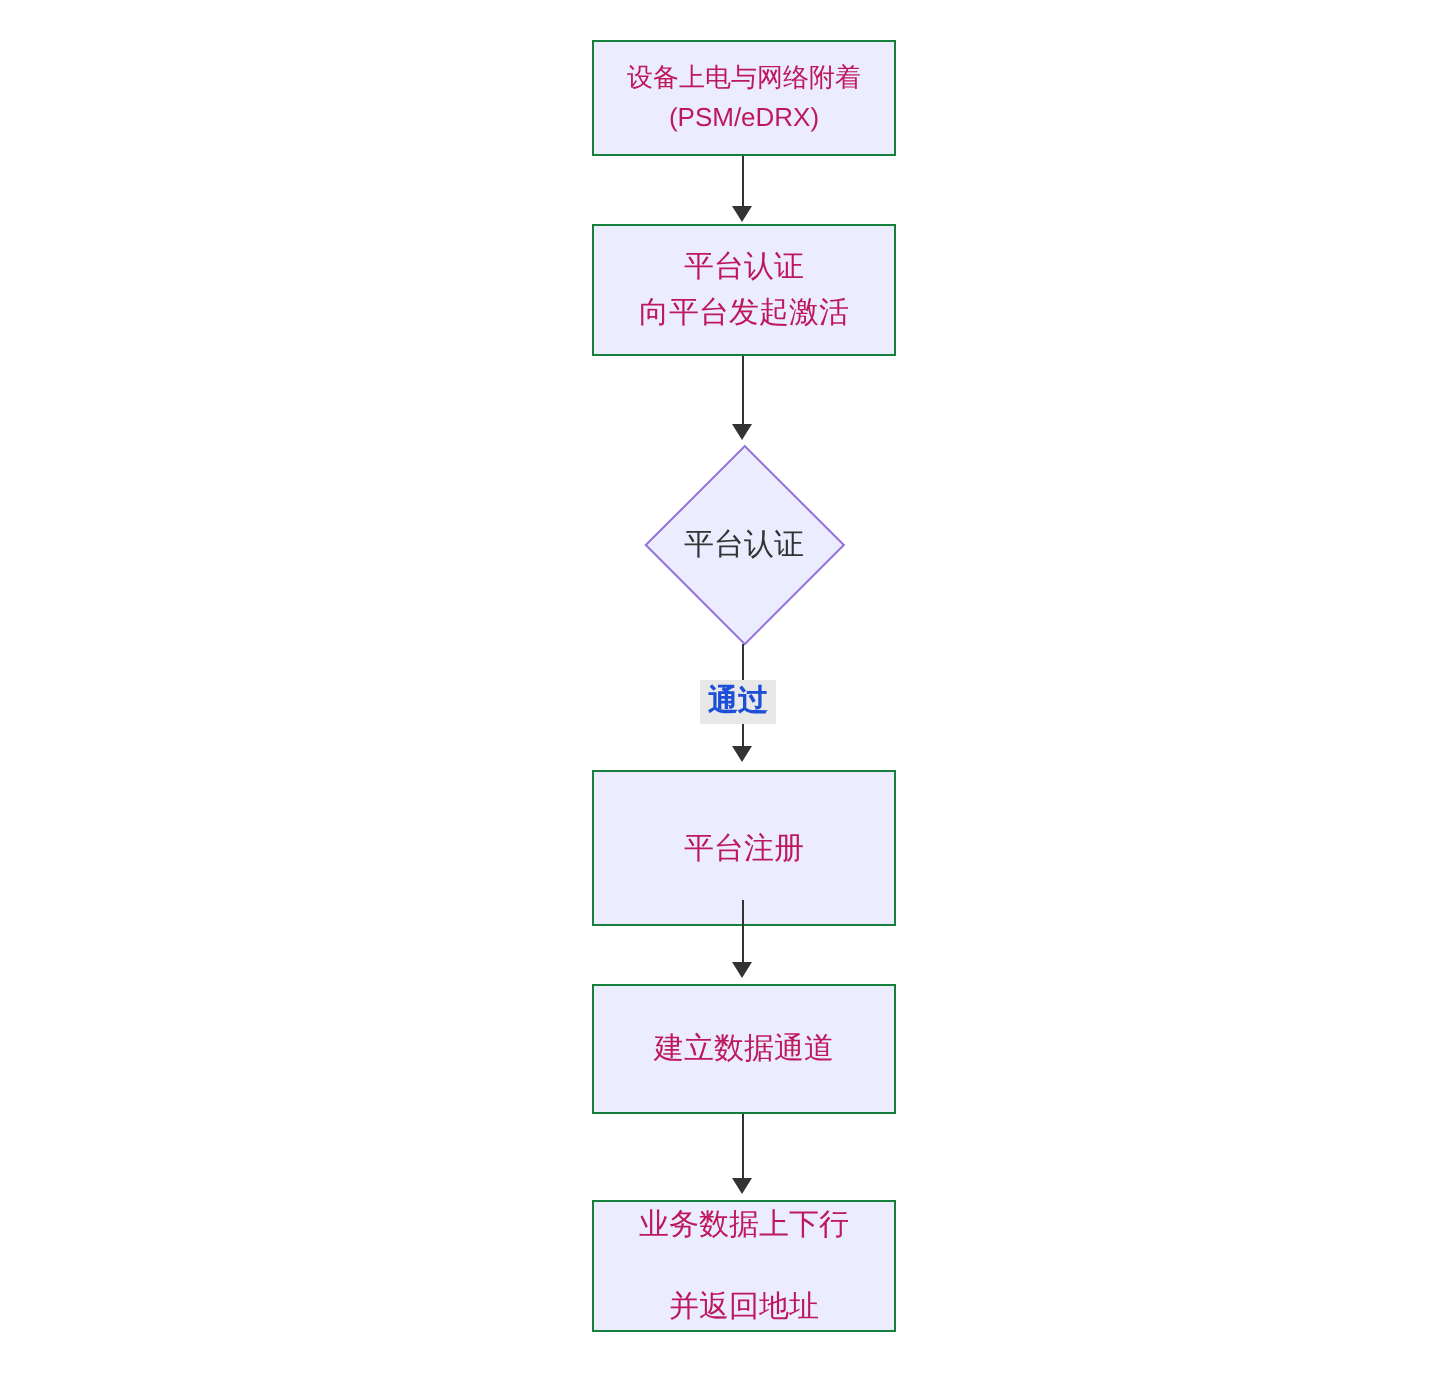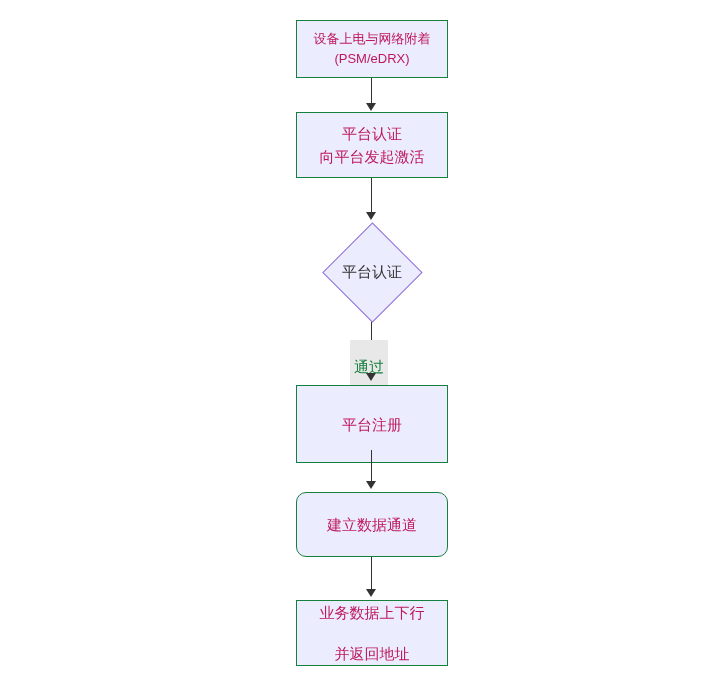--- a/index.html
+++ b/index.html
@@ -28,21 +28,21 @@
     justify-content: center;
     text-align: center;
     font-size: 15px;
     line-height: 23px;
     color: #be185d;
   }
   .node.small-font { font-size: 13px; line-height: 20px; }
   .n1 { top: 20px;  height: 58px; }
   .n2 { top: 112px; height: 66px; }
   .n3 { top: 385px; height: 78px; }
-  .n4 { top: 492px; height: 65px; border-radius: 10px; }
+  .n4 { top: 492px; height: 65px; }
   .n5 { top: 600px; height: 66px; gap: 18px; }
   
   .diamond-wrap {
     position: absolute;
     left: 322px;
     top: 222px;
     width: 100px;
     height: 100px;
   }
   .diamond-shape {
@@ -88,25 +88,26 @@
   .a1 { top: 103px; }
   .a2 { top: 212px; }
   .a3 { top: 373px; }
   .a4 { top: 481px; }
   .a5 { top: 589px; }
   .edge-label {
     position: absolute;
     left: 350px;
     top: 340px;
     background: #e8e8e8;
-    color: #15803d;
+    color: #1d4ed8;
     font-size: 15px;
     line-height: 22px;
-    padding: 16px 4px;
+    padding: 0 4px;
     text-align: center;
+    font-weight: bold;
   }
 </style>
 </head>
 <body>
 
 <div class="canvas">
 
   <div class="node small-font n1">
     <div>设备上电与网络附着</div>
     <div>(PSM/eDRX)</div>

